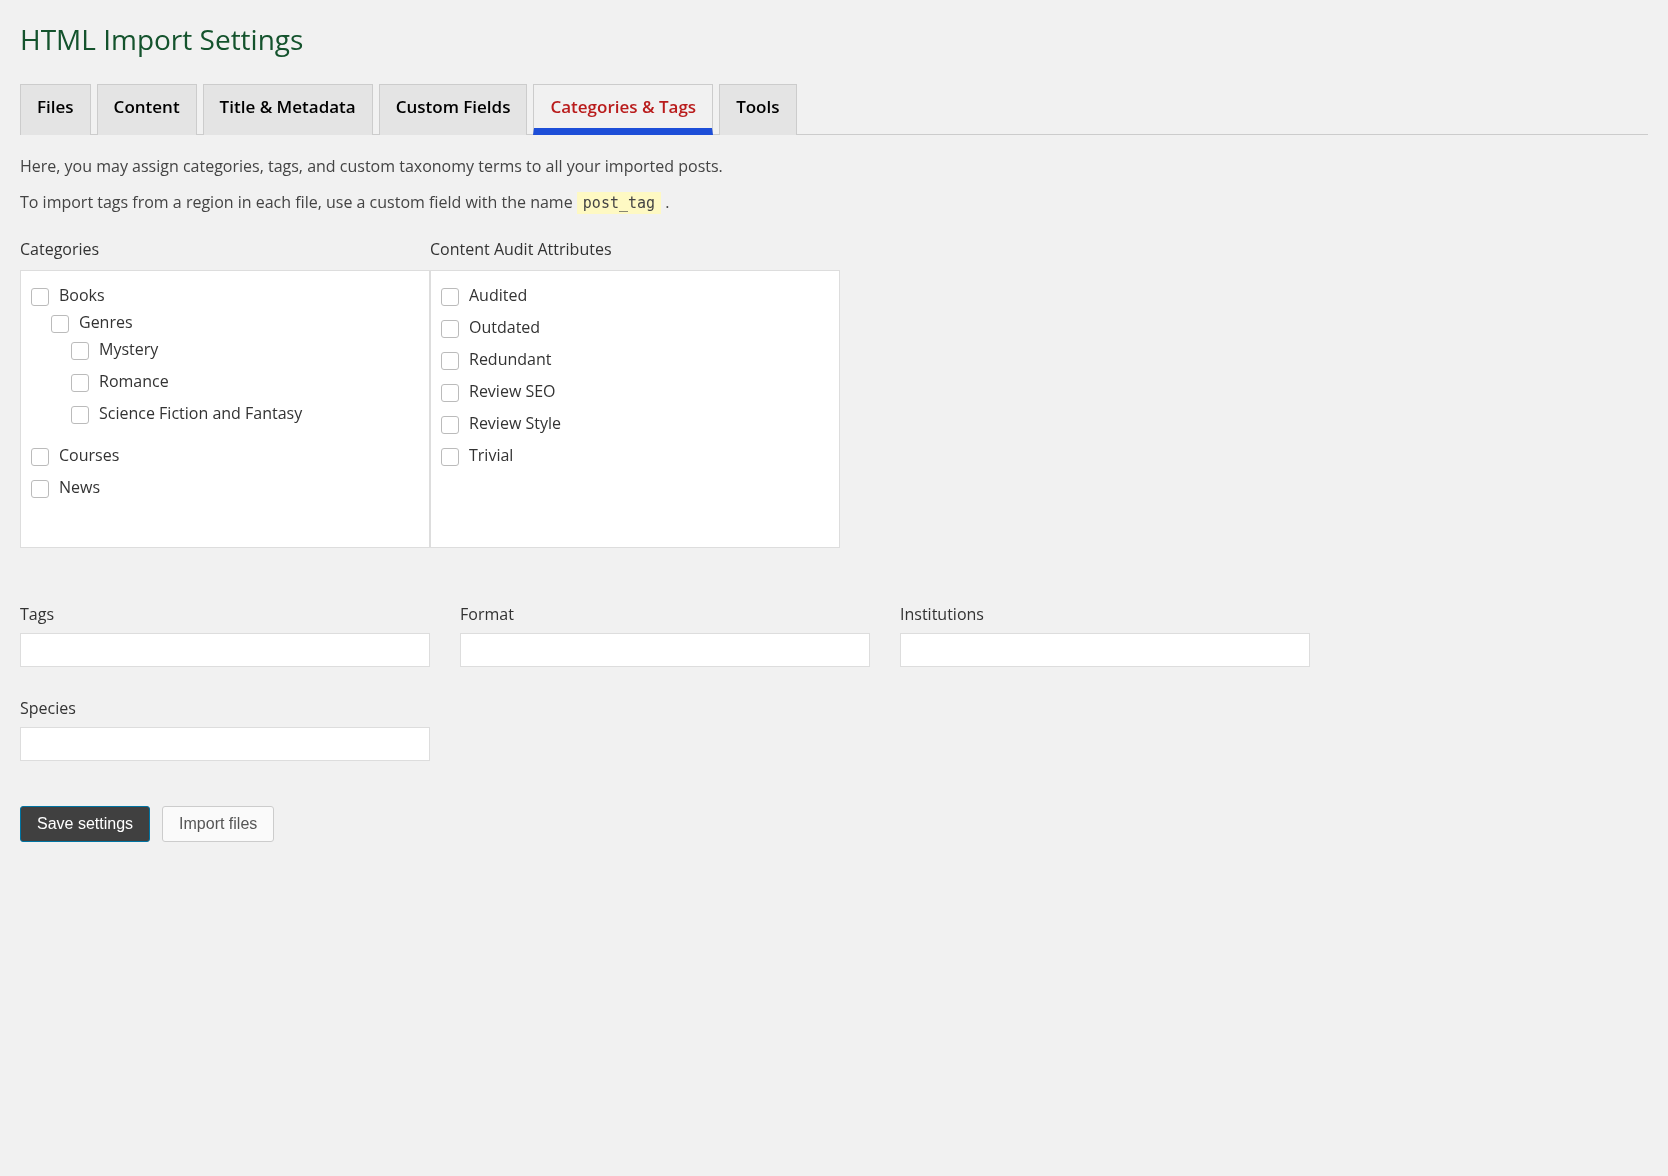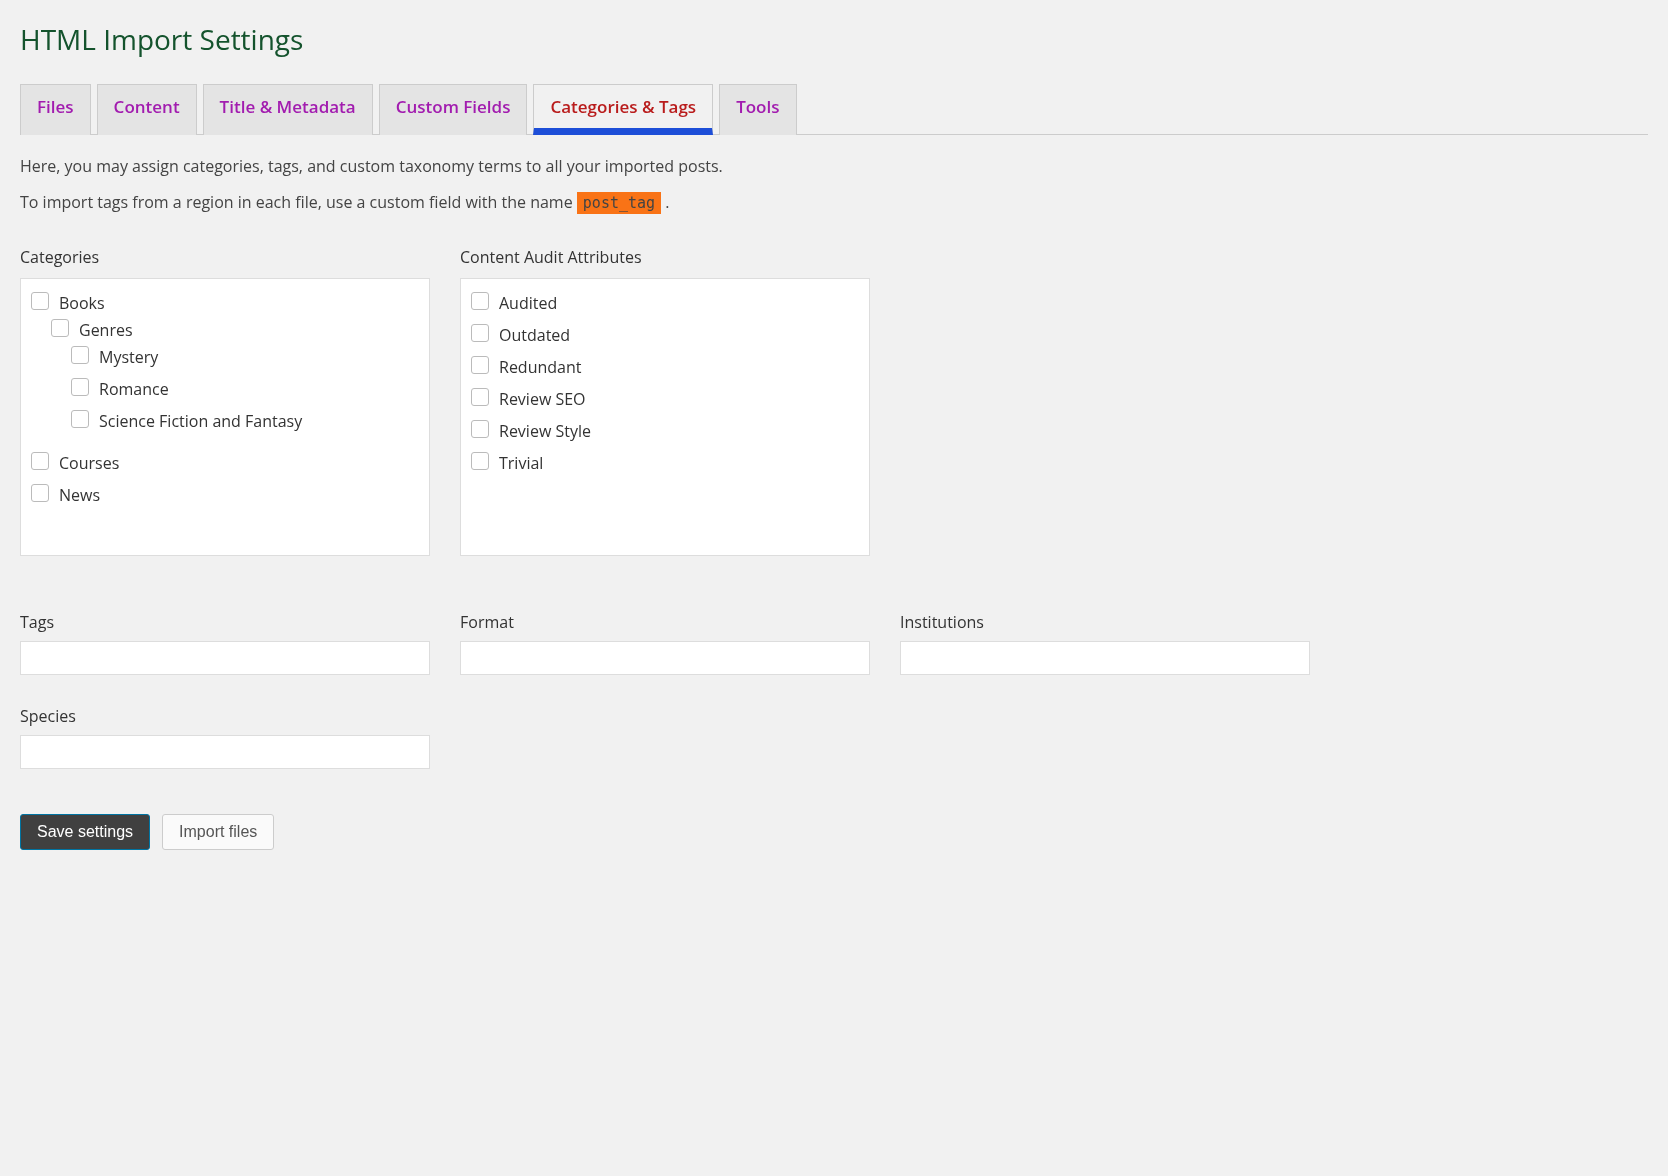--- a/index.html
+++ b/index.html
@@ -19,48 +19,47 @@
   .tab-bar {
     display: flex;
     gap: 6px;
     border-bottom: 1px solid #ccc;
     margin-bottom: 20px;
   }
   .tab {
     background: #e4e4e4;
     border: 1px solid #ccc;
     border-bottom: none;
-    color: #a21caf;
+    color: #000000;
     font-size: 17px;
     font-weight: 600;
     padding: 10px 16px;
     cursor: pointer;
     position: relative;
     top: 1px;
   }
   .tab.active {
     background: #f1f1f1;
     border-bottom: 7px solid #1d4ed8;
     color: #b91c1c;
   }
   .intro p {
     font-size: 16px;
     color: #444;
     margin: 14px 0;
   }
   code.inline {
-    background: #f97316;
+    background: #fef9c3;
     font-family: Menlo, Consolas, monospace;
     font-size: 15px;
     padding: 2px 6px;
   }
   .two-col {
     display: flex;
-    gap: 30px;
-    margin-top: 33px;
+    margin-top: 25px;
   }
   .col { flex: 0 0 410px; }
   .col h3 {
     font-size: 16px;
     font-weight: 400;
     color: #333;
     margin-bottom: 10px;
   }
   .checkbox-panel {
     background: #fff;
@@ -69,21 +68,21 @@
     overflow-y: scroll;
     padding: 8px 10px;
   }
   .checkbox-panel.no-scroll { overflow-y: auto; }
   ul.tree { list-style: none; }
   ul.tree li {
     padding: 5px 0;
     font-size: 16px;
     color: #333;
     display: flex;
-    align-items: flex-start;
+    align-items: flex-end;
   }
   ul.tree ul { list-style: none; margin-left: 20px; width: 100%; }
   input[type="checkbox"] {
     appearance: none;
     width: 18px; height: 18px;
     border: 1px solid #bbb;
     border-radius: 3px;
     background: #fff;
     margin-right: 10px;
     cursor: pointer;

